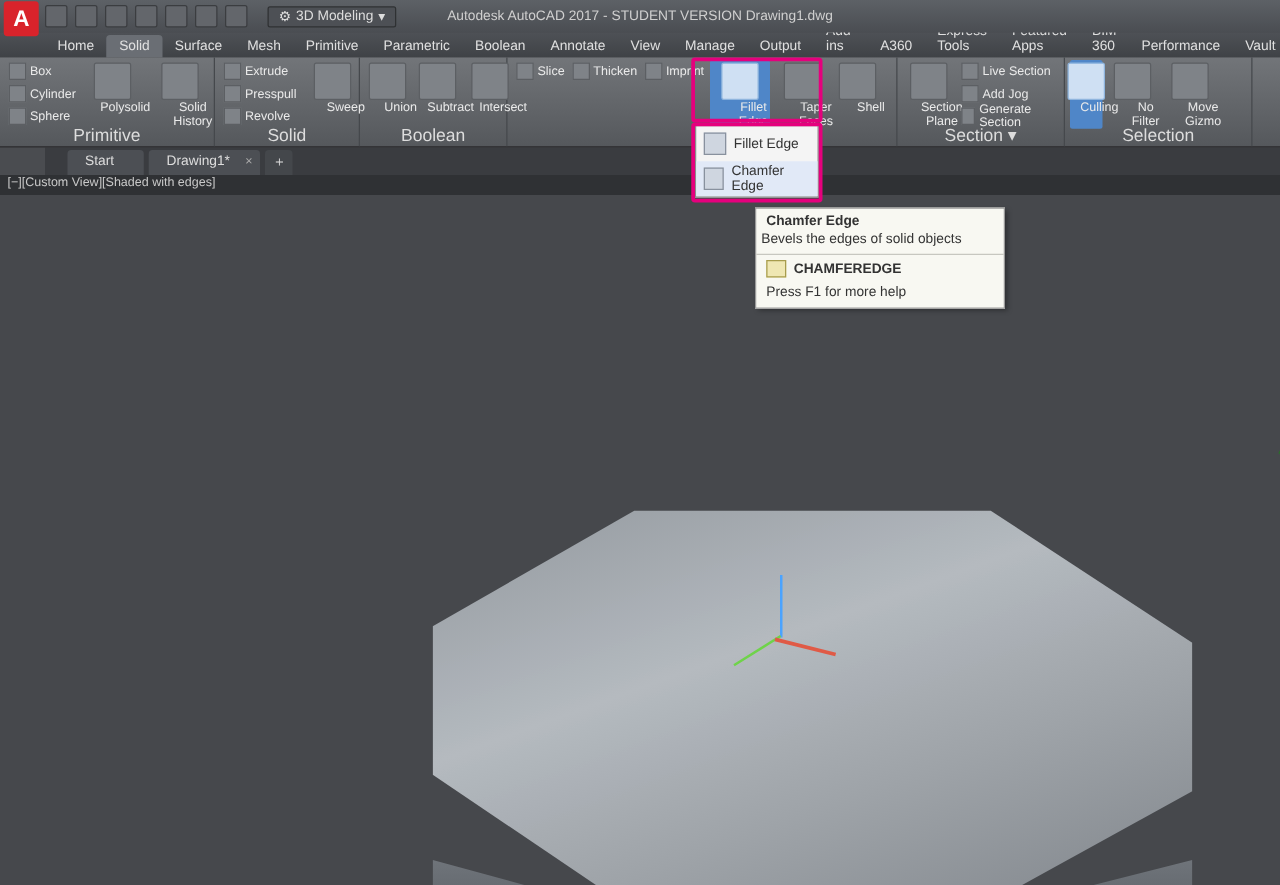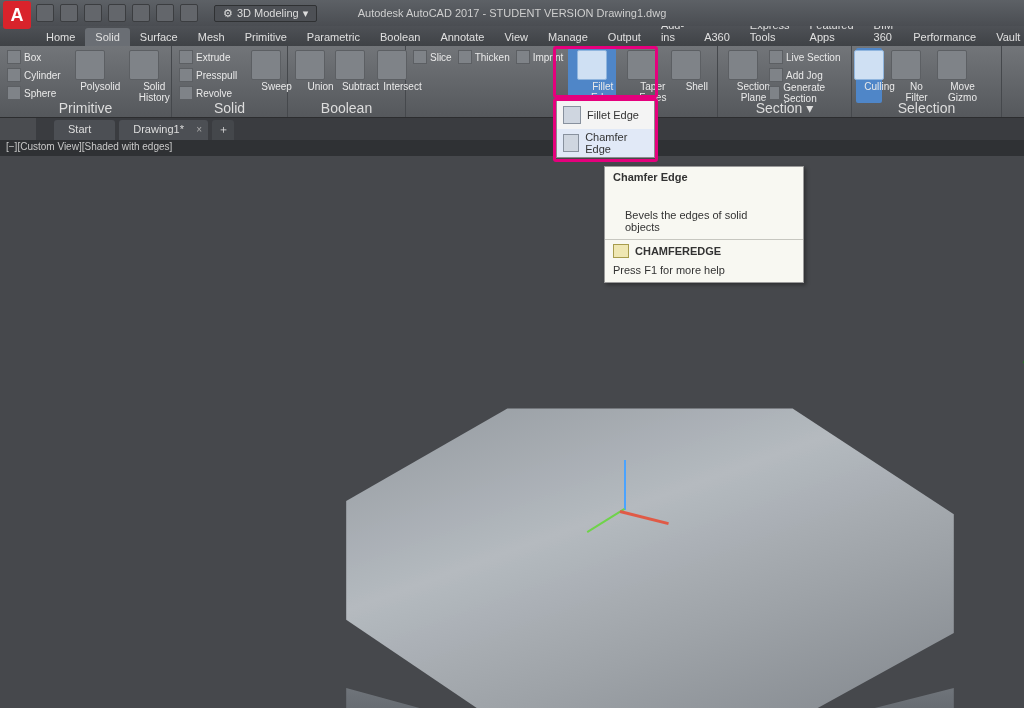--- a/index.html
+++ b/index.html
@@ -36,21 +36,21 @@
 
 
 .dropdown { position:absolute; left:556px; top:100px; width:99px; background:#f4f4f4; border:1px solid #8c8c8c; z-index:9; }
 .dropdown .di { display:flex; align-items:center; gap:6px; height:28px; padding:0 6px; font-size:11px; color:#333; }
 .dropdown .di .ic { width:18px; height:18px; background:#cfd6e0; border:1px solid #88919e; }
 .dropdown .di.hi { background:#e1e9f7; }
 
 
 .tooltip { position:absolute; left:604px; top:166px; width:200px; background:#f8f8f2; border:1px solid #9a9a9a; z-index:8; font-size:11px; color:#333; box-shadow:2px 2px 4px rgba(0,0,0,.35); }
 .tooltip .th { font-weight:bold; padding:4px 8px 0; }
-.tooltip .td { padding:2px 20px 6px;margin-top:24px; }
+.tooltip .td { padding:2px 4px 6px; }
 .tooltip .sep { height:1px; background:#c7c7c0; margin:0 0; }
 .tooltip .cmd { display:flex; align-items:center; gap:6px; padding:4px 8px; font-weight:bold; }
 .tooltip .cmd .ic { width:16px; height:14px; background:#efe7b3; border:1px solid #a79c4d; }
 .tooltip .hf { padding:2px 8px 6px; }
 
 
 .ftabs { height:22px; background:#3a3c40; display:flex; align-items:flex-end; padding-left:18px; gap:0;margin-left:36px; }
 .ftab { height:20px; background:#4c4f54; color:#ddd; font-size:11px; padding:3px 24px 0 14px; border-top-left-radius:3px; border-top-right-radius:3px; margin-right:4px; position:relative; }
 .ftab .x { position:absolute; right:6px; top:4px; font-size:10px; color:#aaa; }
 .ftab.plus { width:22px; padding:2px 0 0 6px; background:#44474b; }

